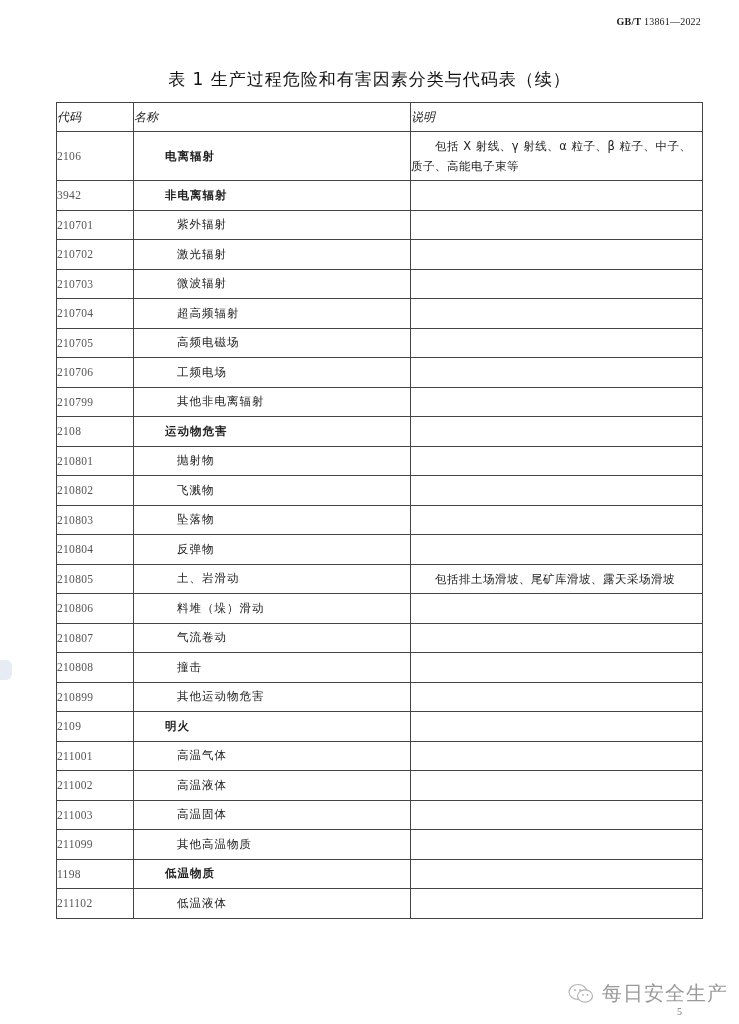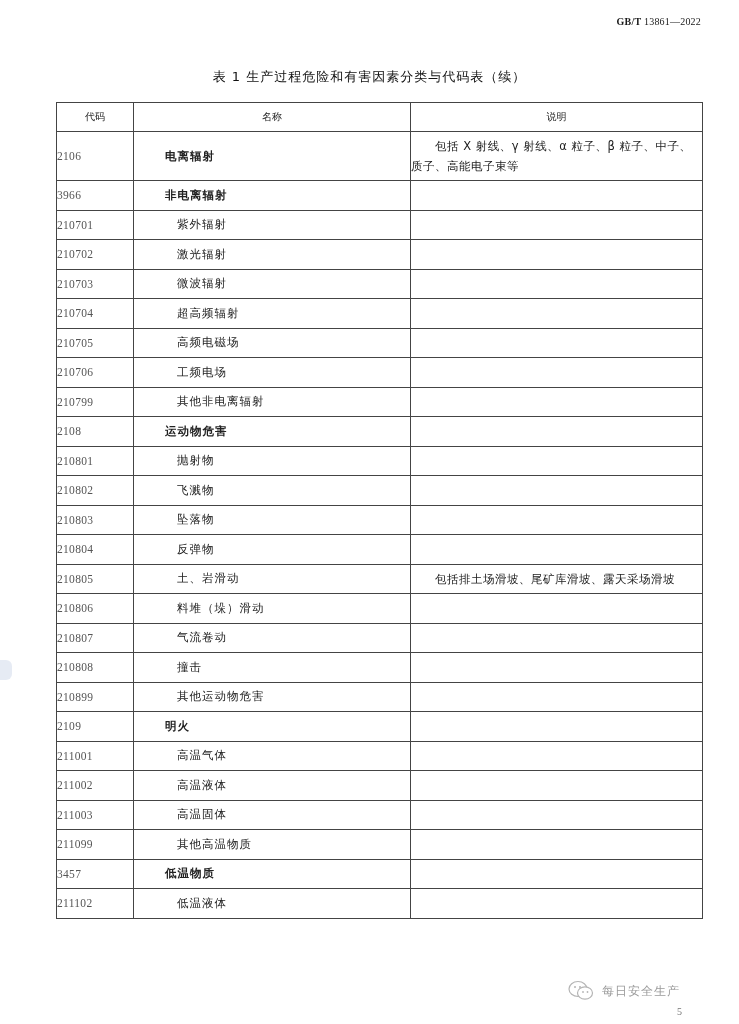--- a/index.html
+++ b/index.html
@@ -9,55 +9,55 @@
     color: #222;
   }
   .std-id {
     position: absolute; top: 16px; right: 38px;
     font-family: "Liberation Serif", serif; font-size: 10px; color: #1a1a1a;
     letter-spacing: 0.2px;
   }
   .std-id b { font-weight: bold; }
   .table-title {
     position: absolute; top: 68px; left: 0; width: 739px; text-align: center;
-    font-family: "DejaVu Sans", sans-serif; font-size: 13px; color: #111;
+    font-family: "DejaVu Sans", sans-serif; font-size: 17px; color: #111;
     letter-spacing: 1px;
   }
   table.codes {
     position: absolute; left: 56px; top: 102px; width: 646px;
     border-collapse: collapse; table-layout: fixed;
     border: 1.5px solid #333;
   }
   table.codes col.c1 { width: 77px; }
   table.codes col.c2 { width: 277px; }
   table.codes col.c3 { width: 292px; }
   table.codes th, table.codes td {
     border: 1px solid #444; padding: 0; height: 28.5px;
     font-size: 11.5px; font-weight: normal; vertical-align: middle;
   }
   table.codes th {
-    font-family: "DejaVu Sans", sans-serif; text-align: center; color: #222;
-    height: 28px; font-size: 10px;
+    font-family: "DejaVu Sans", sans-serif; text-align: left; color: #222;
+    height: 28px; font-size: 12px; font-style: italic;
   }
   td.code {
     font-family: "Liberation Serif", serif; font-size: 12px; color: #555;
     padding-left: 7px; letter-spacing: 0.3px;
   }
   td.name { font-family: "DejaVu Sans", sans-serif; color: #222; font-size: 11.5px; letter-spacing: 1px; }
   td.name.l1 { padding-left: 31px; font-weight: bold; }
   td.name.l2 { padding-left: 43px; margin-top: 28px; }
   td.note {
     font-family: "DejaVu Sans", sans-serif; color: #222; font-size: 11px;
     padding: 4px 8px 4px 6px; line-height: 20px; letter-spacing: 0.5px;
   }
   td.note .indent { padding-left: 24px; }
   tr.tall td { height: 48px; }
   .watermark {
     position: absolute; left: 568px; top: 980px; display: flex; align-items: center;
-    color: #9a9a9a; font-family: "DejaVu Sans", sans-serif; font-size: 12px; letter-spacing: 1px;
+    color: #9a9a9a; font-family: "DejaVu Sans", sans-serif; font-size: 20px; letter-spacing: 1px;
   }
   .watermark svg { margin-right: 8px; }
   .page-num {
     position: absolute; left: 677px; top: 1006px; font-size: 10px; color: #777;
     font-family: "Liberation Serif", serif;
   }
   .edge-mark {
     position: absolute; left: 0; top: 660px; width: 12px; height: 20px;
     background: #dbe3f0; border-radius: 0 6px 6px 0; opacity: 0.7;
   }
@@ -87,21 +87,21 @@
       <th>说明</th>
     </tr>
   </thead>
   <tbody id="tbody">
       <tr class="tall">
         <td class="code">2106</td>
         <td class="name l1">电离辐射</td>
         <td class="note"><span class="indent">包括 X 射线、γ 射线、α 粒子、β 粒子、中子、质子、高能电子束等</span></td>
       </tr>
       <tr>
-        <td class="code">3966</td>
+        <td class="code">3942</td>
         <td class="name l1">非电离辐射</td>
         <td class="note"><span class="indent"></span></td>
       </tr>
       <tr>
         <td class="code">210701</td>
         <td class="name l2">紫外辐射</td>
         <td class="note"><span class="indent"></span></td>
       </tr>
       <tr>
         <td class="code">210702</td>
@@ -202,21 +202,21 @@
         <td class="code">211003</td>
         <td class="name l2">高温固体</td>
         <td class="note"><span class="indent"></span></td>
       </tr>
       <tr>
         <td class="code">211099</td>
         <td class="name l2">其他高温物质</td>
         <td class="note"><span class="indent"></span></td>
       </tr>
       <tr>
-        <td class="code">3457</td>
+        <td class="code">1198</td>
         <td class="name l1">低温物质</td>
         <td class="note"><span class="indent"></span></td>
       </tr>
       <tr>
         <td class="code">211102</td>
         <td class="name l2">低温液体</td>
         <td class="note"><span class="indent"></span></td>
       </tr>
     </tbody>
 </table>

